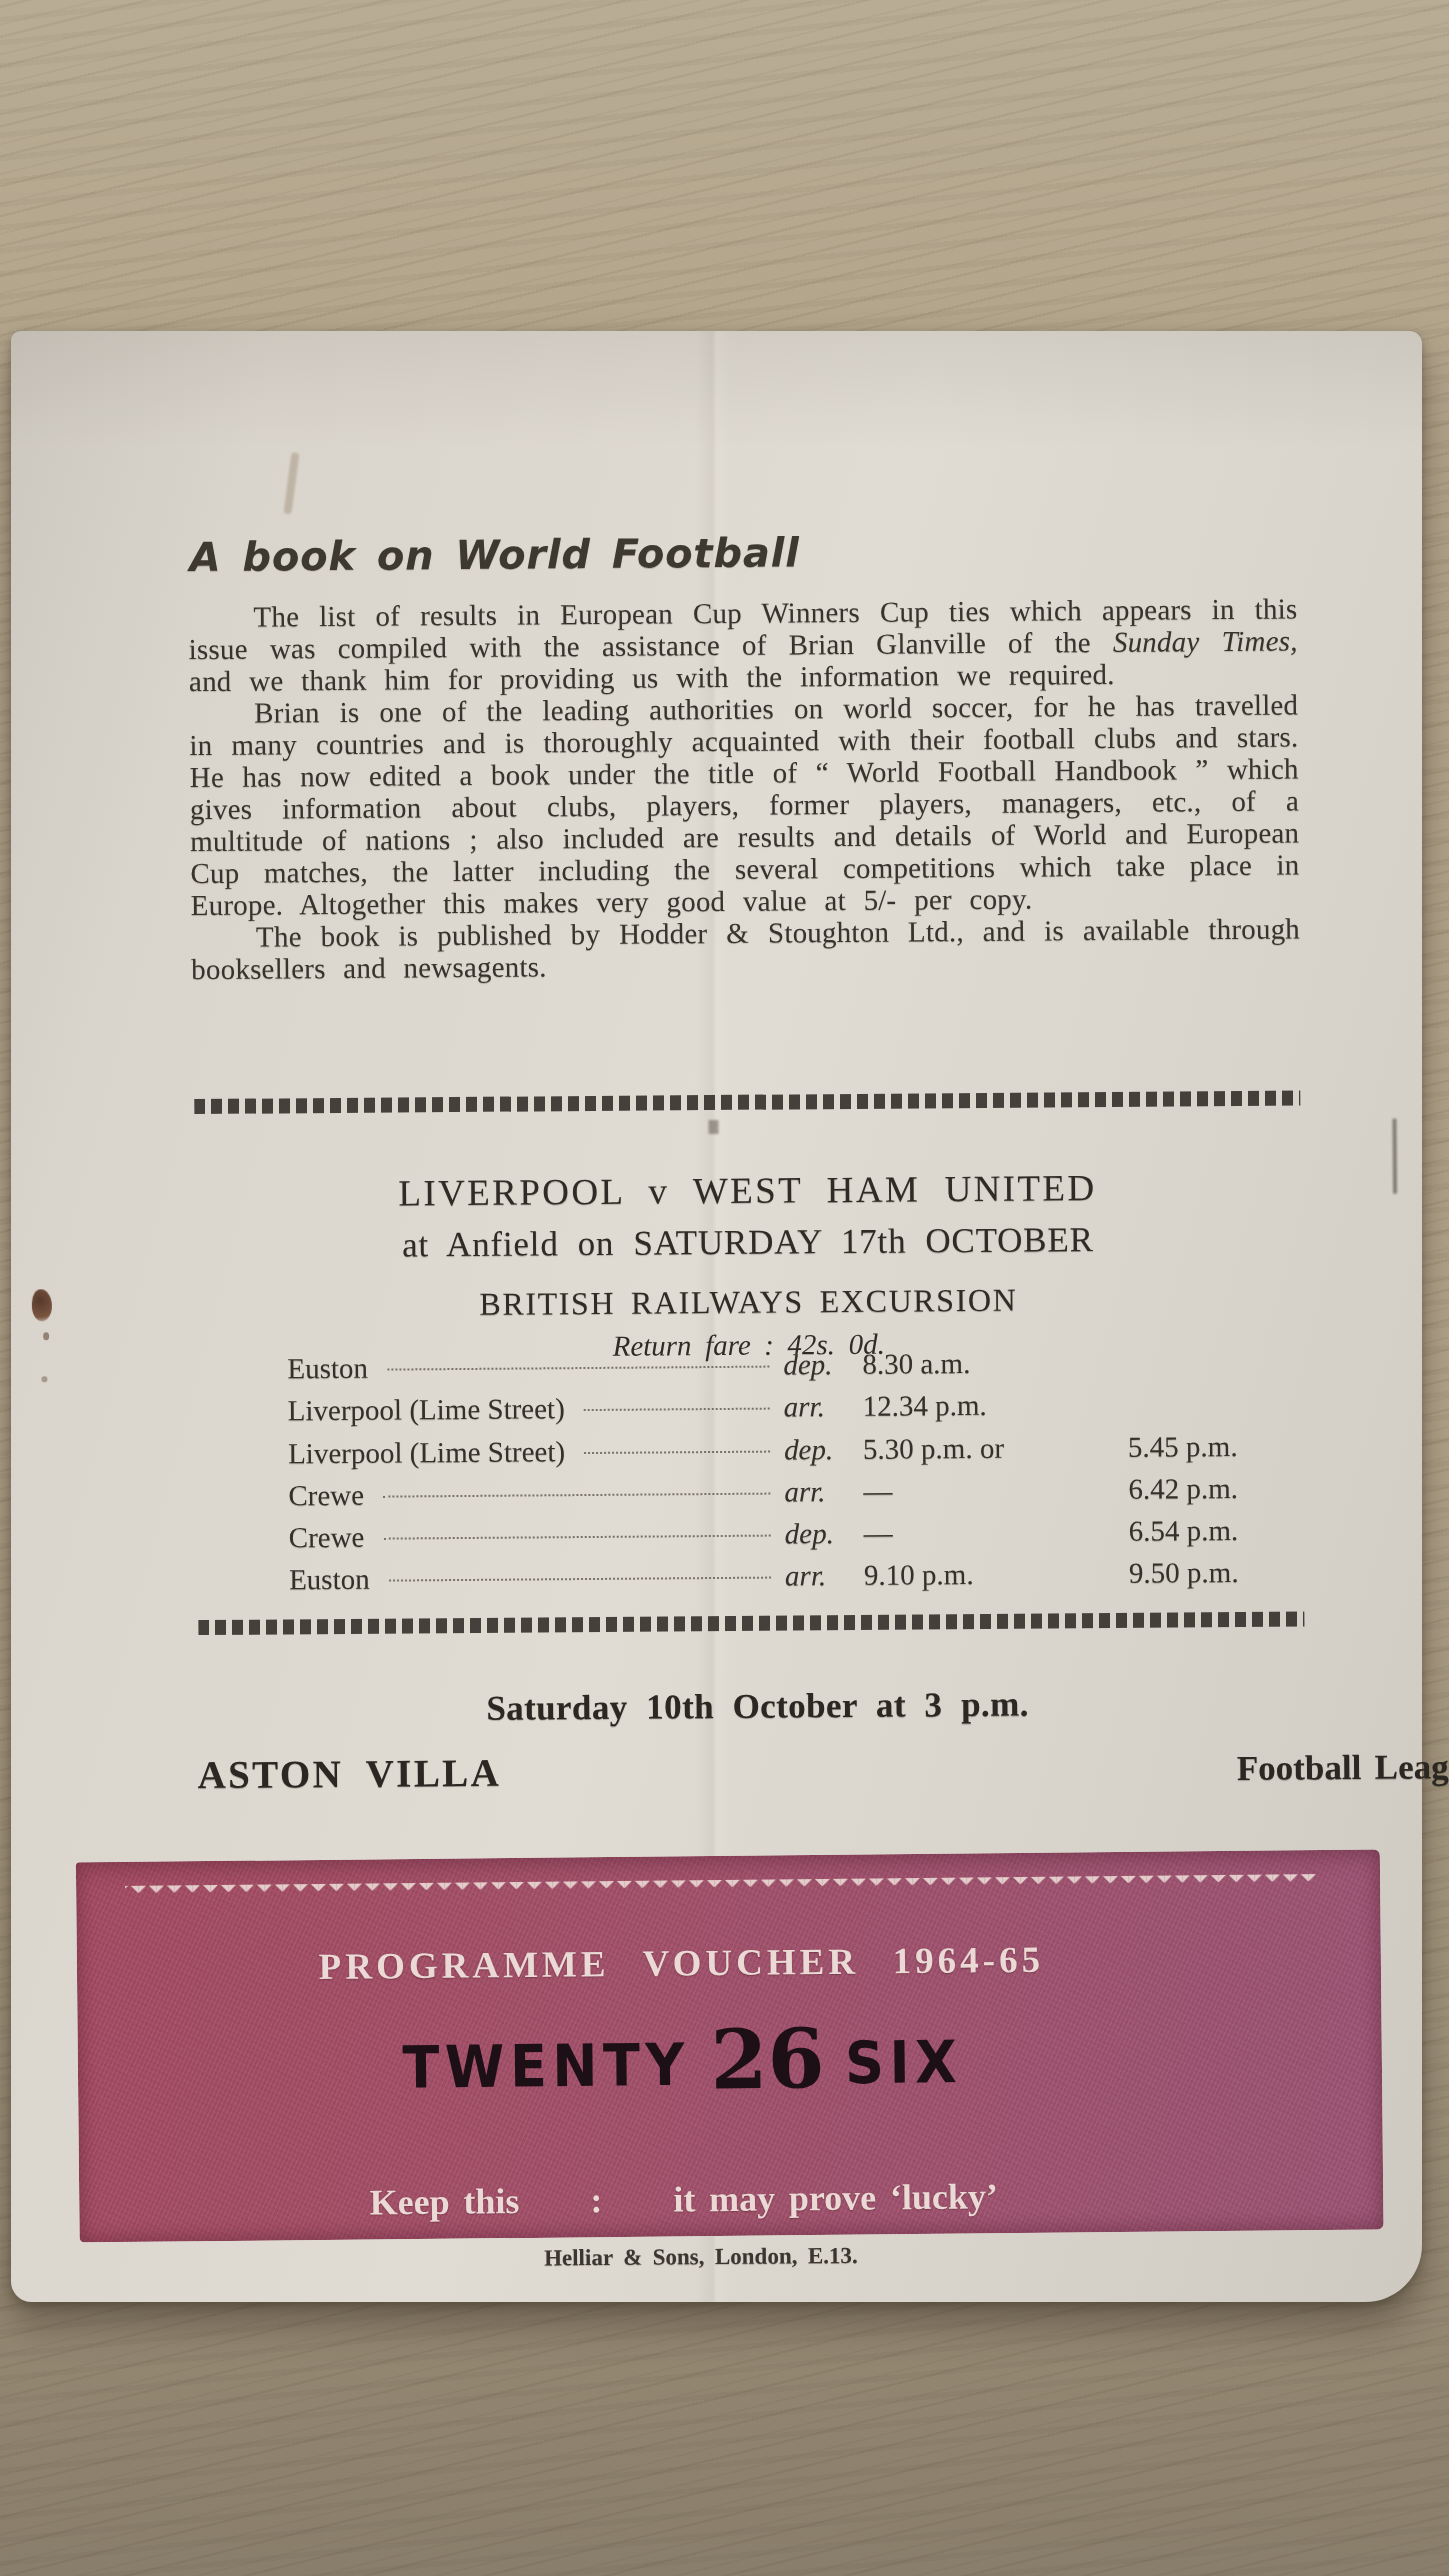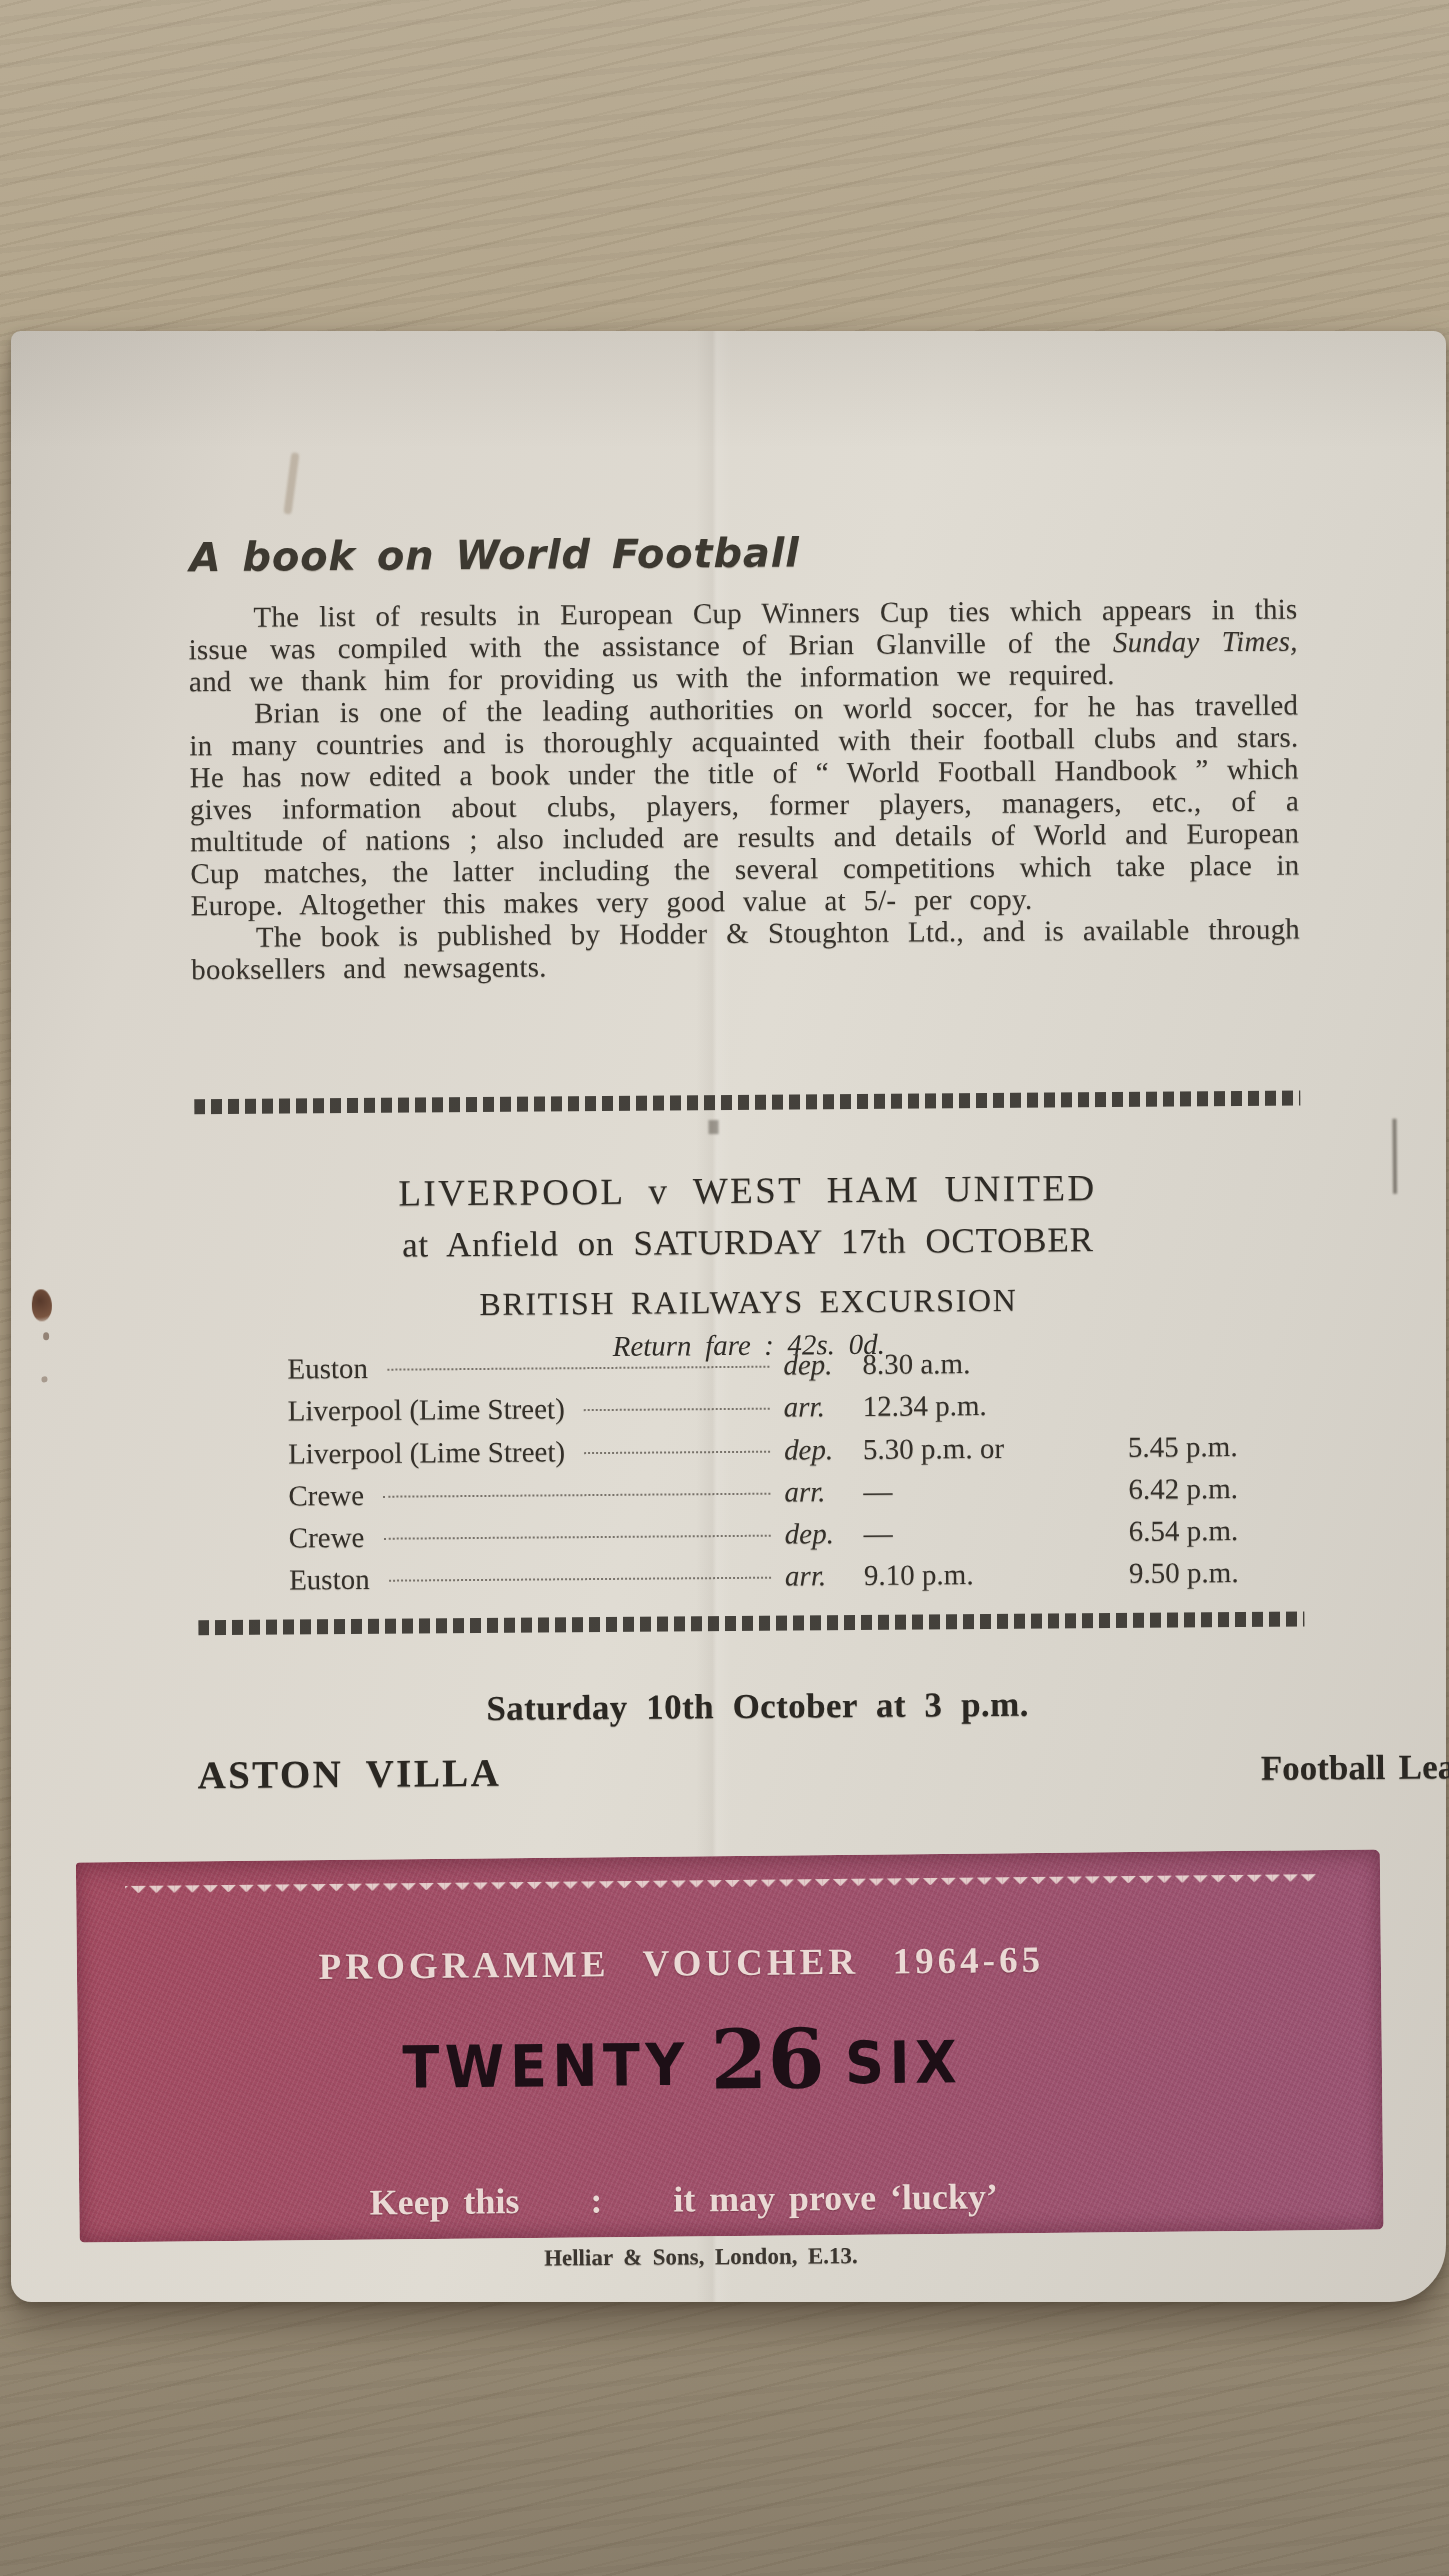--- a/index.html
+++ b/index.html
@@ -13,21 +13,20 @@
       repeating-linear-gradient(-6deg, rgba(95,82,62,.07) 0 5.5px, rgba(0,0,0,0) 5.5px 23px);
   }
   .paper{
     position:absolute;left:11px;top:331px;width:1411px;height:1971px;
     background-color:#d9d4cb;
     background-image:
       linear-gradient(180deg, rgba(115,105,95,.12) 0, rgba(0,0,0,0) 118px),
       linear-gradient(105deg, #cdc8bf 0%, #dad5cc 14%, #e0dcd3 48%, #d7d3ca 78%, #cfcac1 100%);
     border-radius:9.5px 12.6px 57px 20.5px;
     box-shadow:0 20.5px 38px rgba(55,45,33,.45), 0 4px 9.5px rgba(55,45,33,.35);
-    padding-left:24px;
   }
   .crease{position:absolute;top:0;bottom:0;left:685px;width:36px;pointer-events:none;
     background:linear-gradient(90deg, rgba(0,0,0,0), rgba(100,90,78,.07) 45%, rgba(255,255,255,.09) 58%, rgba(0,0,0,0));}
   .content{position:absolute;inset:0;transform:rotate(-0.45deg);color:#33302a;}
   .smudge{position:absolute;left:283px;top:118px;width:8px;height:62px;border-radius:4.7px;
     background:rgba(118,94,66,.28);transform:rotate(8deg);filter:blur(0.8px);}
   .staple{position:absolute;left:20.5px;top:953px;width:20.5px;height:32px;border-radius:45% 55% 50% 50%;
     background:radial-gradient(circle at 40% 35%, #57392b, #7a5540 70%, rgba(122,85,64,0));filter:blur(0.4px);}
   .staple-dot{position:absolute;left:32px;top:996px;width:6.3px;height:8px;border-radius:50%;background:rgba(90,64,48,.55);}
   .staple-dot2{position:absolute;left:30px;top:1040px;width:5.5px;height:6.3px;border-radius:50%;background:rgba(90,64,48,.4);}

